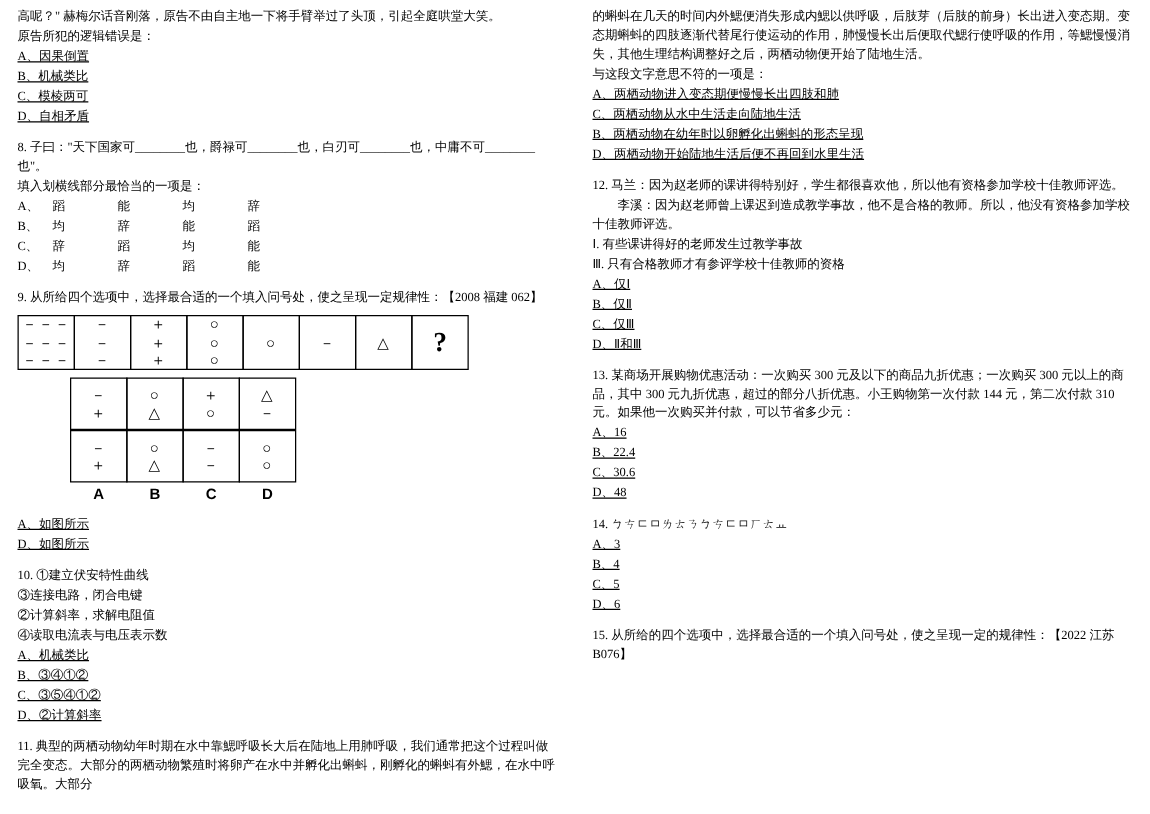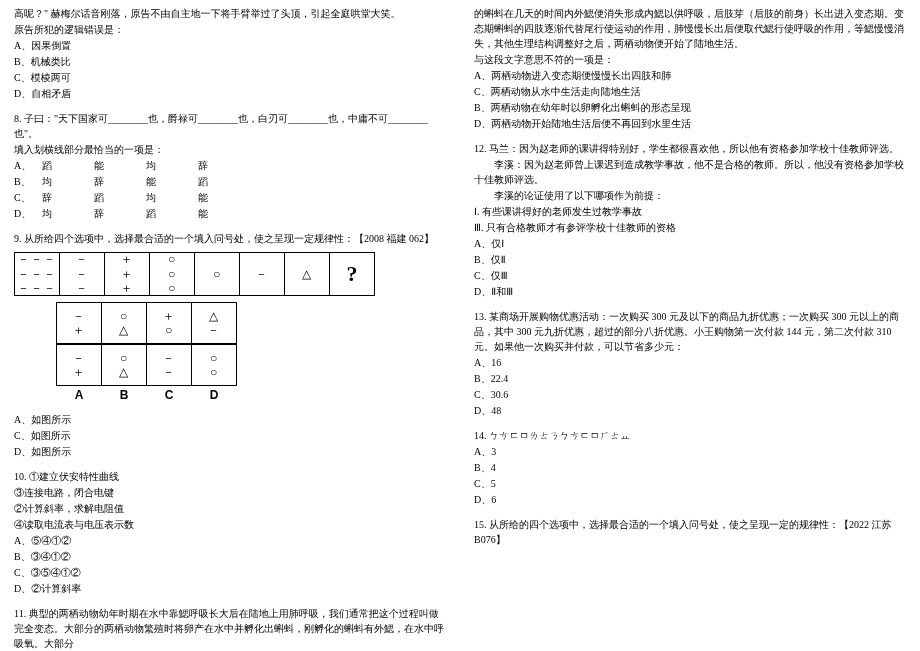--- a/index.html
+++ b/index.html
@@ -16,21 +16,21 @@
     .column {
       width: 50%;
       padding: 6px 14px;
     }
     .col-left { border-right: none; }
     .block { margin-bottom: 10px; }
     .line { margin-bottom: 1px; }
     .options-row { display: flex; gap: 0; margin-bottom: 1px; }
     .opt-label { width: 28px; }
     .opt-cell { width: 52px; }
-    .opts-vertical .opt-line { margin-bottom: 1px; }
+    .opts-vertical .opt-line { margin-bottom: 1px; text-decoration: underline; }
     
     .puzzle-wrap { margin: 6px 0 8px 0; }
     .puzzle-row { display: flex; }
     .puzzle-box {
       border: 1px solid #000;
       width: 46px; height: 44px;
       display: flex;
       flex-direction: column;
       align-items: center;
       justify-content: center;
@@ -175,32 +175,31 @@
         <div class="labels-row">
           <div class="lbl">A</div>
           <div class="lbl">B</div>
           <div class="lbl">C</div>
           <div class="lbl">D</div>
         </div>
       </div>
     </div>
     <div class="opts-vertical">
       <div class="opt-line">A、如图所示</div>
-      <div class="opt-line">C、如图所示</div>
       <div class="opt-line">D、如图所示</div>
     </div>
   </div>
 
   <div class="block">
     <div class="line">10. ①建立伏安特性曲线</div>
     <div class="line">③连接电路，闭合电键</div>
     <div class="line">②计算斜率，求解电阻值</div>
     <div class="line">④读取电流表与电压表示数</div>
     <div class="opts-vertical">
-      <div class="opt-line">A、⑤④①②</div>
+      <div class="opt-line">A、机械类比</div>
       <div class="opt-line">B、③④①②</div>
       <div class="opt-line">C、③⑤④①②</div>
       <div class="opt-line">D、②计算斜率</div>
     </div>
   </div>
 
   <div class="block">
     <div class="line">11. 典型的两栖动物幼年时期在水中靠鰓呼吸长大后在陆地上用肺呼吸，我们通常把这个过程叫做完全变态。大部分的两栖动物繁殖时将卵产在水中并孵化出蝌蚪，刚孵化的蝌蚪有外鰓，在水中呼吸氧。大部分</div>
   </div>
 </div>
@@ -213,21 +212,20 @@
       <div class="opt-line">A、两栖动物进入变态期便慢慢长出四肢和肺</div>
       <div class="opt-line">C、两栖动物从水中生活走向陆地生活</div>
       <div class="opt-line">B、两栖动物在幼年时以卵孵化出蝌蚪的形态呈现</div>
       <div class="opt-line">D、两栖动物开始陆地生活后便不再回到水里生活</div>
     </div>
   </div>
 
   <div class="block">
     <div class="line">12. 马兰：因为赵老师的课讲得特别好，学生都很喜欢他，所以他有资格参加学校十佳教师评选。</div>
     <div class="line">　　李溪：因为赵老师曾上课迟到造成教学事故，他不是合格的教师。所以，他没有资格参加学校十佳教师评选。</div>
-    <div class="line">　　李溪的论证使用了以下哪项作为前提：</div>
     <div class="line">Ⅰ. 有些课讲得好的老师发生过教学事故</div>
     <div class="line">Ⅲ. 只有合格教师才有参评学校十佳教师的资格</div>
     <div class="opts-vertical">
       <div class="opt-line">A、仅Ⅰ</div>
       <div class="opt-line">B、仅Ⅱ</div>
       <div class="opt-line">C、仅Ⅲ</div>
       <div class="opt-line">D、Ⅱ和Ⅲ</div>
     </div>
   </div>
 

